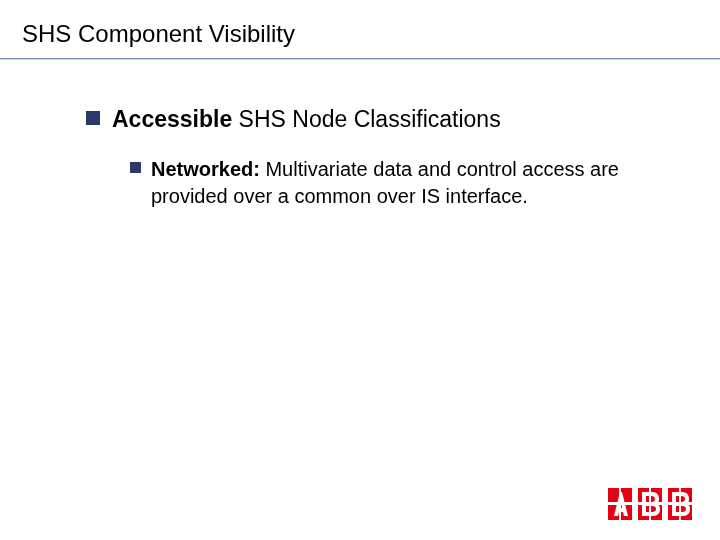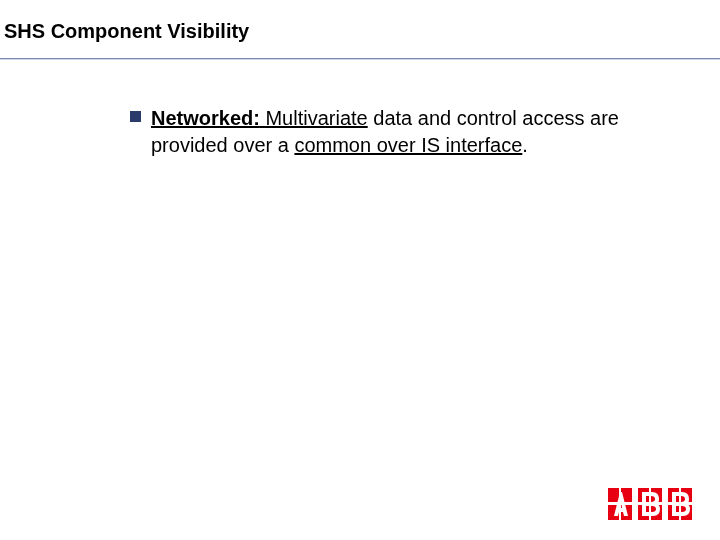--- a/index.html
+++ b/index.html
@@ -14,24 +14,24 @@
     position: relative;
   }
   .slide {
     width: 720px;
     height: 540px;
     position: relative;
     box-sizing: border-box;
   }
   .title {
     position: absolute;
-    left: 4px;
+    left: 22px;
     top: 20px;
-    font-size: 20px;
-    font-weight: bold;
+    font-size: 24px;
+    font-weight: normal;
   }
   .rule {
     position: absolute;
     left: 0;
     top: 58px;
     width: 720px;
     height: 0;
     border-top: 1px solid #7b8bb3;
     border-bottom: 1px solid #cfd6e6;
   }
@@ -72,39 +72,45 @@
   }
   .lvl2-text {
     font-size: 20px;
     line-height: 1.35;
   }
   .sq {
     display: inline-block;
     background: #2a3a6a;
   }
   .b { font-weight: bold; }
-  .u { text-decoration: underline; }
+  .u { }
   .logo {
     position: absolute;
     right: 28px;
     bottom: 20px;
     width: 84px;
     height: 32px;
   }
 </style>
 </head>
 <body>
 
 <div class="slide">
 
   <div class="title">SHS Component Visibility</div>
   <div class="rule"></div>
 
   <div class="content">
 
+    <div class="lvl1">
+      <span class="bullet sq"></span>
+      <span class="lvl1-text">
+        <span class="b">Accessible</span><span> SHS Node Classifications</span>
+      </span>
+    </div>
 
     <div class="lvl2-wrap">
 
       <div class="lvl2">
         <span class="bullet sq"></span>
         <span class="lvl2-text">
           <span class="b u">Networked:</span><span class="u"> Multivariate</span><span> data and control access are provided over a </span><span class="u">common over IS interface</span><span>.</span>
         </span>
       </div>
 

